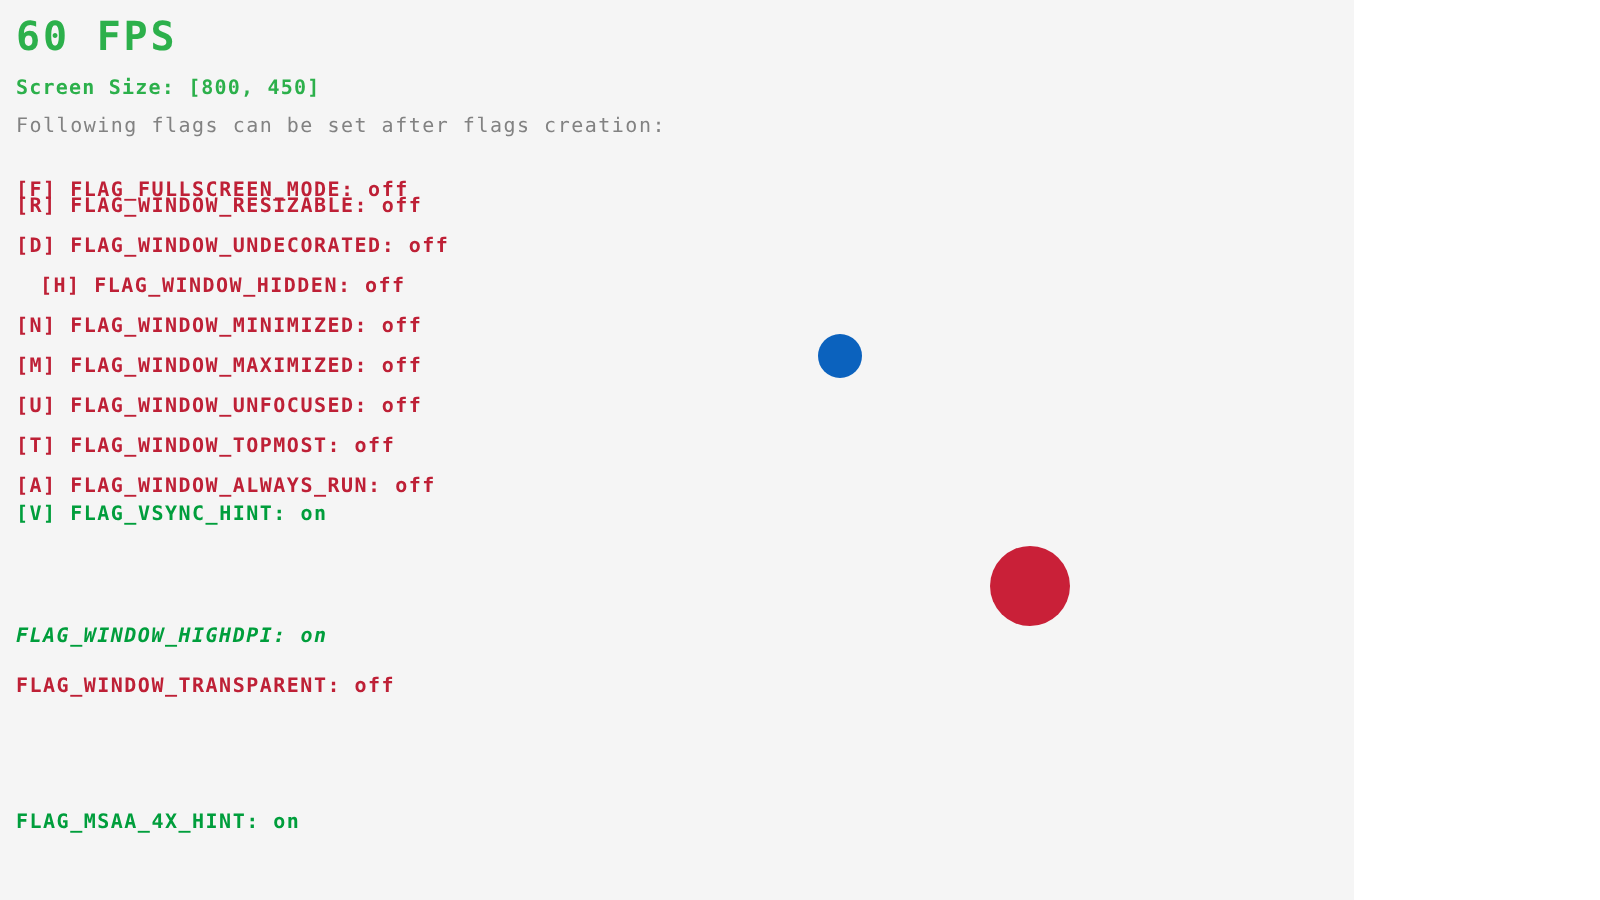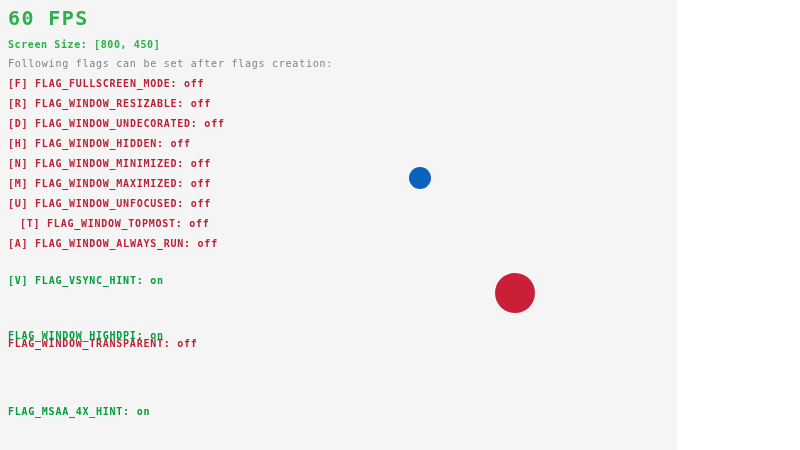--- a/index.html
+++ b/index.html
@@ -91,35 +91,35 @@
 
 <div id="app">
 
   <div class="txt fps">60 FPS</div>
 
   <div class="txt screensize">Screen Size: [800, 450]</div>
 
   <div class="txt section-head a">Following flags can be set after flags creation:</div>
 
   <div id="runtime-flags">
-      <div class="txt flagline" style="top: 79px;"><span class="lbl c-maroon">[F] </span><span class="lbl c-maroon">FLAG_FULLSCREEN_MODE: </span><span class="val c-maroon">off</span></div>
+      <div class="txt flagline" style="top: 91px;"><span class="lbl c-maroon">[F] </span><span class="lbl c-maroon">FLAG_FULLSCREEN_MODE: </span><span class="val c-maroon">off</span></div>
       <div class="txt flagline" style="top: 99px;"><span class="lbl c-maroon">[R] </span><span class="lbl c-maroon">FLAG_WINDOW_RESIZABLE: </span><span class="val c-maroon">off</span></div>
       <div class="txt flagline" style="top: 119px;"><span class="lbl c-maroon">[D] </span><span class="lbl c-maroon">FLAG_WINDOW_UNDECORATED: </span><span class="val c-maroon">off</span></div>
-      <div class="txt flagline" style="top: 139px;"><span class="lbl c-maroon">[H] </span><span class="lbl c-maroon">FLAG_WINDOW_HIDDEN: </span><span class="val c-maroon">off</span></div>
+      <div class="txt flagline" style="top: 139px; margin-left: 12px;"><span class="lbl c-maroon">[H] </span><span class="lbl c-maroon">FLAG_WINDOW_HIDDEN: </span><span class="val c-maroon">off</span></div>
       <div class="txt flagline" style="top: 159px;"><span class="lbl c-maroon">[N] </span><span class="lbl c-maroon">FLAG_WINDOW_MINIMIZED: </span><span class="val c-maroon">off</span></div>
       <div class="txt flagline" style="top: 179px;"><span class="lbl c-maroon">[M] </span><span class="lbl c-maroon">FLAG_WINDOW_MAXIMIZED: </span><span class="val c-maroon">off</span></div>
       <div class="txt flagline" style="top: 199px;"><span class="lbl c-maroon">[U] </span><span class="lbl c-maroon">FLAG_WINDOW_UNFOCUSED: </span><span class="val c-maroon">off</span></div>
-      <div class="txt flagline" style="top: 219px; margin-left: 12px;"><span class="lbl c-maroon">[T] </span><span class="lbl c-maroon">FLAG_WINDOW_TOPMOST: </span><span class="val c-maroon">off</span></div>
+      <div class="txt flagline" style="top: 219px;"><span class="lbl c-maroon">[T] </span><span class="lbl c-maroon">FLAG_WINDOW_TOPMOST: </span><span class="val c-maroon">off</span></div>
       <div class="txt flagline" style="top: 239px;"><span class="lbl c-maroon">[A] </span><span class="lbl c-maroon">FLAG_WINDOW_ALWAYS_RUN: </span><span class="val c-maroon">off</span></div>
-      <div class="txt flagline" style="top: 276px;"><span class="lbl c-green">[V] </span><span class="lbl c-green">FLAG_VSYNC_HINT: </span><span class="val c-green">on</span></div>
+      <div class="txt flagline" style="top: 253px;"><span class="lbl c-green">[V] </span><span class="lbl c-green">FLAG_VSYNC_HINT: </span><span class="val c-green">on</span></div>
     </div>
 
 
   <div id="creation-flags">
-      <div class="txt flagline" style="top: 331px;"><span class="lbl c-green">FLAG_WINDOW_HIGHDPI: </span><span class="val c-green">on</span></div>
+      <div class="txt flagline" style="top: 314px; font-style: italic;"><span class="lbl c-green">FLAG_WINDOW_HIGHDPI: </span><span class="val c-green">on</span></div>
       <div class="txt flagline" style="top: 339px; text-align: right;"><span class="lbl c-maroon">FLAG_WINDOW_TRANSPARENT: </span><span class="val c-maroon">off</span></div>
       <div class="txt flagline" style="top: 359px; margin-top: 48px;"><span class="lbl c-green">FLAG_MSAA_4X_HINT: </span><span class="val c-green">on</span></div>
     </div>
 
   <div class="ball ball-blue" style="left: 409px; top: 167px; width: 22px; height: 22px; background: rgb(11, 98, 190);"></div>
   <div class="ball ball-red" style="left: 495px; top: 273px; width: 40px; height: 40px; background: rgb(201, 32, 56);"></div>
 
 </div>
 
 </body></html>

